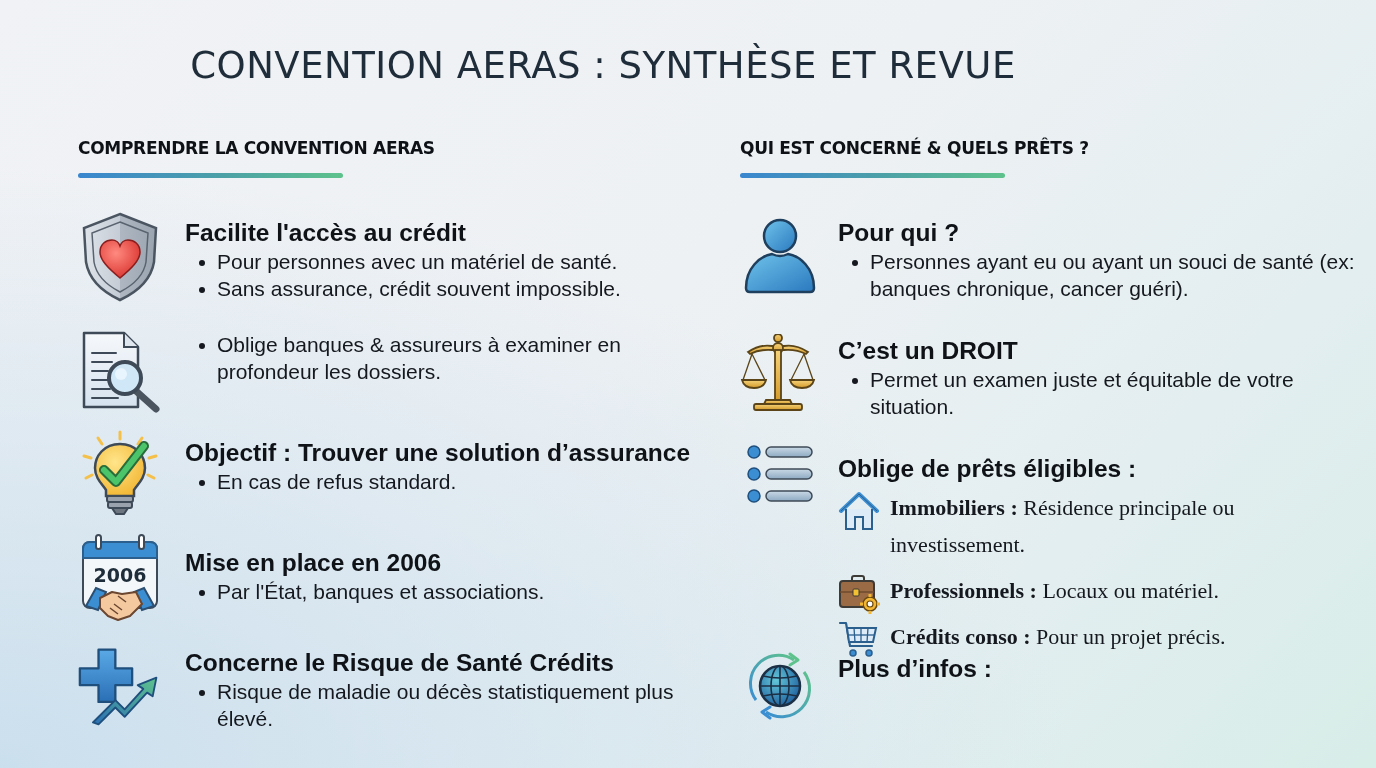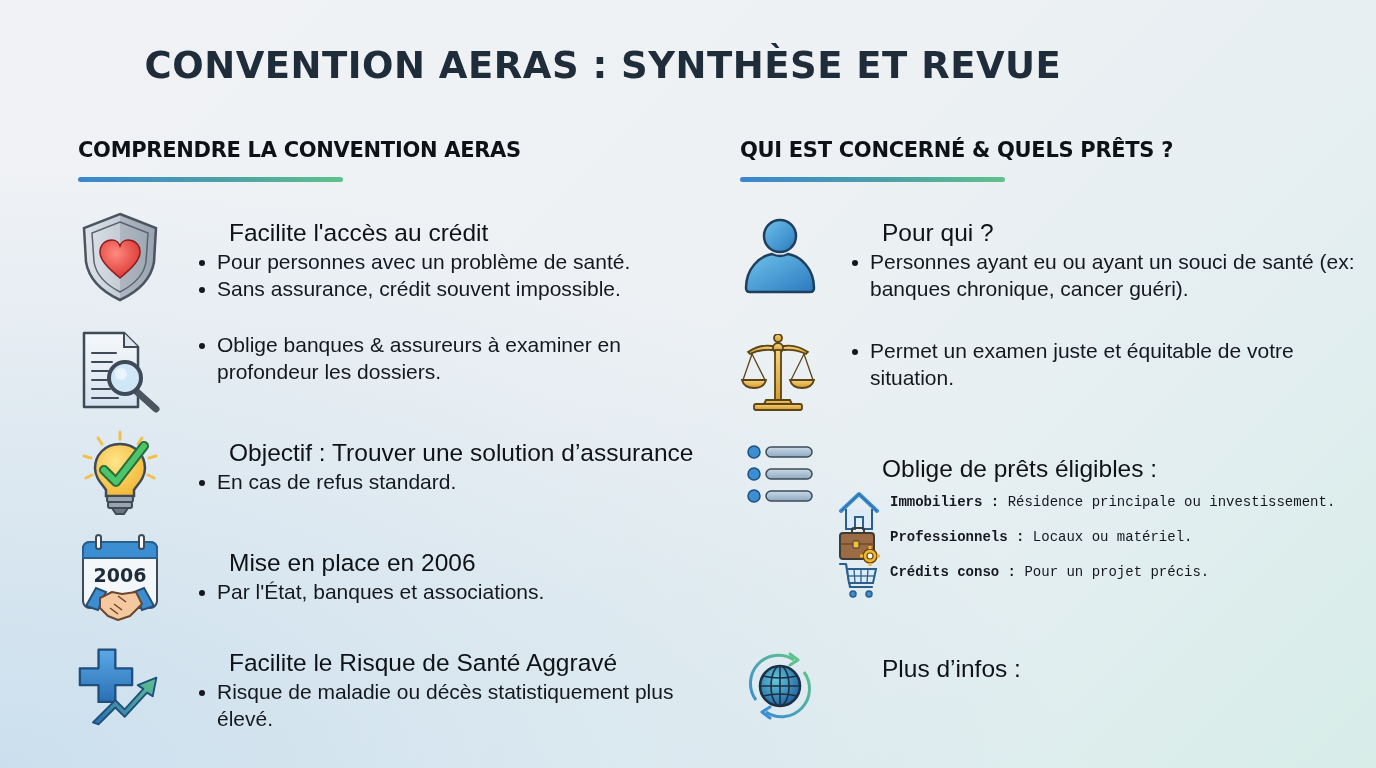--- a/index.html
+++ b/index.html
@@ -12,60 +12,60 @@
   }
   .bg-overlay {
     position: absolute; inset: 0;
     background: radial-gradient(ellipse at 0% 100%, rgba(196,220,236,0.85) 0%, rgba(196,220,236,0) 55%);
     pointer-events: none;
   }
   .title {
     position: absolute; top: 44px; left: 0; width: 1206px;
     text-align: center;
     font-family: "DejaVu Sans", sans-serif;
-    font-weight: bold; font-size: 37px; letter-spacing: 0.5px;
+    font-weight: normal; font-size: 37px; letter-spacing: 0.5px;
     color: #1f2d3a;
   }
   .col { position: absolute; top: 138px; }
   .col-left { left: 78px; width: 620px; }
   .col-right { left: 740px; width: 620px; }
   .section-heading {
     font-family: "DejaVu Sans", sans-serif;
-    font-weight: bold; font-size: 21px; color: #0e1217;
+    font-weight: bold; font-size: 17px; color: #0e1217;
     white-space: nowrap;
     letter-spacing: -0.3px;
   }
   .underline {
     margin-top: 15px;
     width: 265px; height: 5px; border-radius: 3px;
     background: linear-gradient(90deg, #3a86cf 0%, #4ca1a6 55%, #5ec28c 100%);
   }
   .item { position: absolute; left: 0; width: 620px; }
   .icon { position: absolute; left: 0; width: 84px; height: 90px; }
   .icon svg { width: 100%; height: 100%; }
   .text { position: absolute; left: 107px; right: 0; }
   .item-title {
     font-family: "Liberation Sans", sans-serif;
-    font-weight: normal; font-size: 24.5px; line-height: 29px; color: #0f1318; margin-left: 44px;
+    font-weight: bold; font-size: 24.5px; line-height: 29px; color: #0f1318;
   }
   ul.bullets { list-style: none; margin-top: 2px; }
   ul.bullets li {
     position: relative; padding-left: 32px;
     font-family: "Liberation Sans", sans-serif;
     font-size: 21px; line-height: 26.5px; color: #15191f;
   }
   ul.bullets li::before {
     content: ""; position: absolute; left: 14px; top: 11px;
     width: 6px; height: 6px; border-radius: 50%; background: #15191f;
   }
   .loan-list { margin-top: 6px; }
   .loan {
     position: relative; padding-left: 52px; margin-bottom: 9px;
-    font-family: Liberation Mono, monospace;
-    font-size: 14px; line-height: 26px; color: #15191f;
+    font-family: Liberation Serif, serif;
+    font-size: 22px; line-height: 37px; color: #15191f;
   }
   .loan .loan-icon { position: absolute; left: 0; top: 2px; width: 42px; height: 40px; }
   .loan .loan-icon svg { width: 100%; height: 100%; }
   .loan b { font-weight: bold; }
   .link { text-decoration: underline; color: #15191f; }
 </style>
 </head>
 <body>
 
 <div class="bg-overlay"></div>
@@ -92,21 +92,21 @@
             </radialGradient>
         </defs>
         <path d="M42 2 L78 16 L76 50 Q72 74 42 88 Q12 74 8 50 L6 16 Z" fill="url(#sh)" stroke="#4a5561" stroke-width="2.5"></path>
         <path d="M42 10 L70 21 L68 50 Q65 68 42 80 Q19 68 16 50 L14 21 Z" fill="none" stroke="#59636f" stroke-width="1.5"></path>
         <path d="M42 66 C30 56 22 48 22 40 C22 32 28 28 34 28 C38 28 41 31 42 34 C43 31 46 28 50 28 C56 28 62 32 62 40 C62 48 54 56 42 66 Z" fill="url(#hr)" stroke="#8a1e1e" stroke-width="1.5"></path>
       </svg>
     </div>
     <div class="text" style="top:6px;">
       <div class="item-title">Facilite l'accès au crédit</div>
       <ul class="bullets">
-        <li>Pour personnes avec un problème de santé.</li>
+        <li>Pour personnes avec un matériel de santé.</li>
         <li>Sans assurance, crédit souvent impossible.</li>
       </ul>
     </div>
   </div>
 
   <div class="item" style="top:188px;">
     <div class="icon" style="top:0;">
       <svg viewBox="0 0 84 84">
         <defs>
             <linearGradient id="doc" x1="0" y1="0" x2="0" y2="1">
@@ -203,21 +203,21 @@
           <linearGradient id="arrow" x1="0" y1="1" x2="1" y2="0">
               <stop offset="0" stop-color="#2a6fb5"></stop>
               <stop offset="1" stop-color="#5ec28c"></stop>
             </linearGradient>
         </defs>
         <path d="M22 2 L40 2 L40 22 L58 22 L58 40 L40 40 L40 58 L22 58 L22 40 L2 40 L2 22 L22 22 Z" fill="url(#cross)" stroke="#1f4f7d" stroke-width="2.5" stroke-linejoin="round"></path>
         <path d="M16 80 L40 56 L50 66 L70 44 L64 40 L84 32 L80 52 L74 48 L50 74 L40 64 L22 82 Z" fill="url(#arrow)" stroke="#1f4f7d" stroke-width="2" stroke-linejoin="round"></path>
       </svg>
     </div>
     <div class="text" style="top:6px;">
-      <div class="item-title">Facilite le Risque de Santé Aggravé</div>
+      <div class="item-title">Concerne le Risque de Santé Crédits</div>
       <ul class="bullets">
         <li>Risque de maladie ou décès statistiquement plus élevé.</li>
       </ul>
     </div>
   </div>
 </section>
 
 <section class="col col-right">
   <h2 class="section-heading">QUI EST CONCERNÉ &amp; QUELS PRÊTS ?</h2>
   <div class="underline"></div>
@@ -264,20 +264,21 @@
         </g>
         <g stroke="#5a4418" stroke-width="1.3" fill="none">
           <line x1="12" y1="20" x2="3" y2="46"></line>
             <line x1="12" y1="20" x2="25" y2="46"></line>
           <line x1="64" y1="20" x2="51" y2="46"></line>
             <line x1="64" y1="20" x2="73" y2="46"></line>
         </g>
       </svg>
     </div>
     <div class="text" style="top:2px;left:98px;">
+      <div class="item-title">C’est un DROIT</div>
       <ul class="bullets">
         <li>Permet un examen juste et équitable de votre situation.</li>
       </ul>
     </div>
   </div>
 
   <div class="item" style="top:306px;">
     <div class="icon" style="top:0;left:6px;width:68px;height:60px;">
       <svg viewBox="0 0 68 60">
         <defs>

